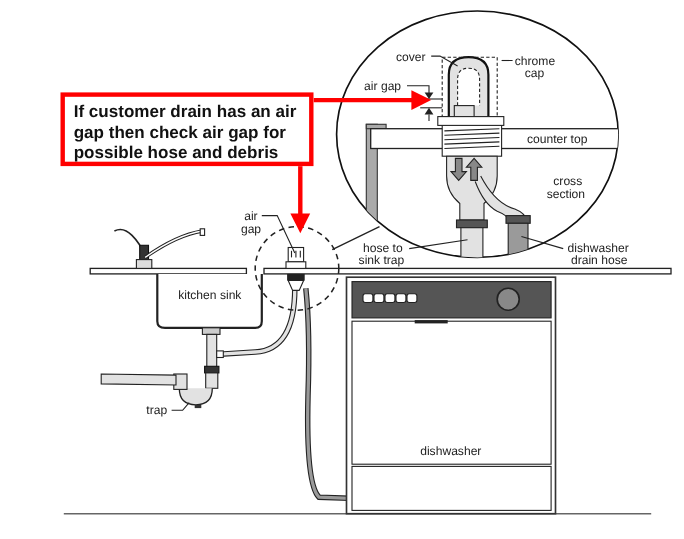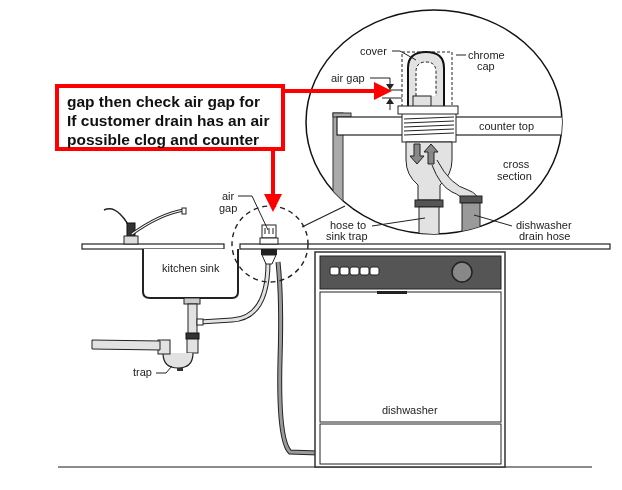--- a/index.html
+++ b/index.html
@@ -159,16 +159,16 @@
 
   <g>
     <line x1="285" y1="91" x2="376" y2="91" stroke="#ff0000" stroke-width="4"></line>
     <path d="M374 82 L392 91 L374 100 Z" fill="#ff0000"></path>
     <line x1="273" y1="151" x2="273" y2="196" stroke="#ff0000" stroke-width="4"></line>
     <path d="M264 194 L273 212 L282 194 Z" fill="#ff0000"></path>
   </g>
 </svg>
 
 <div class="callout">
+  <div>If customer drain has an air</div>
   <div>gap then check air gap for</div>
-  <div>If customer drain has an air</div>
-  <div>possible clog and counter</div>
+  <div>possible hose and debris</div>
 </div>
 
 </body></html>

